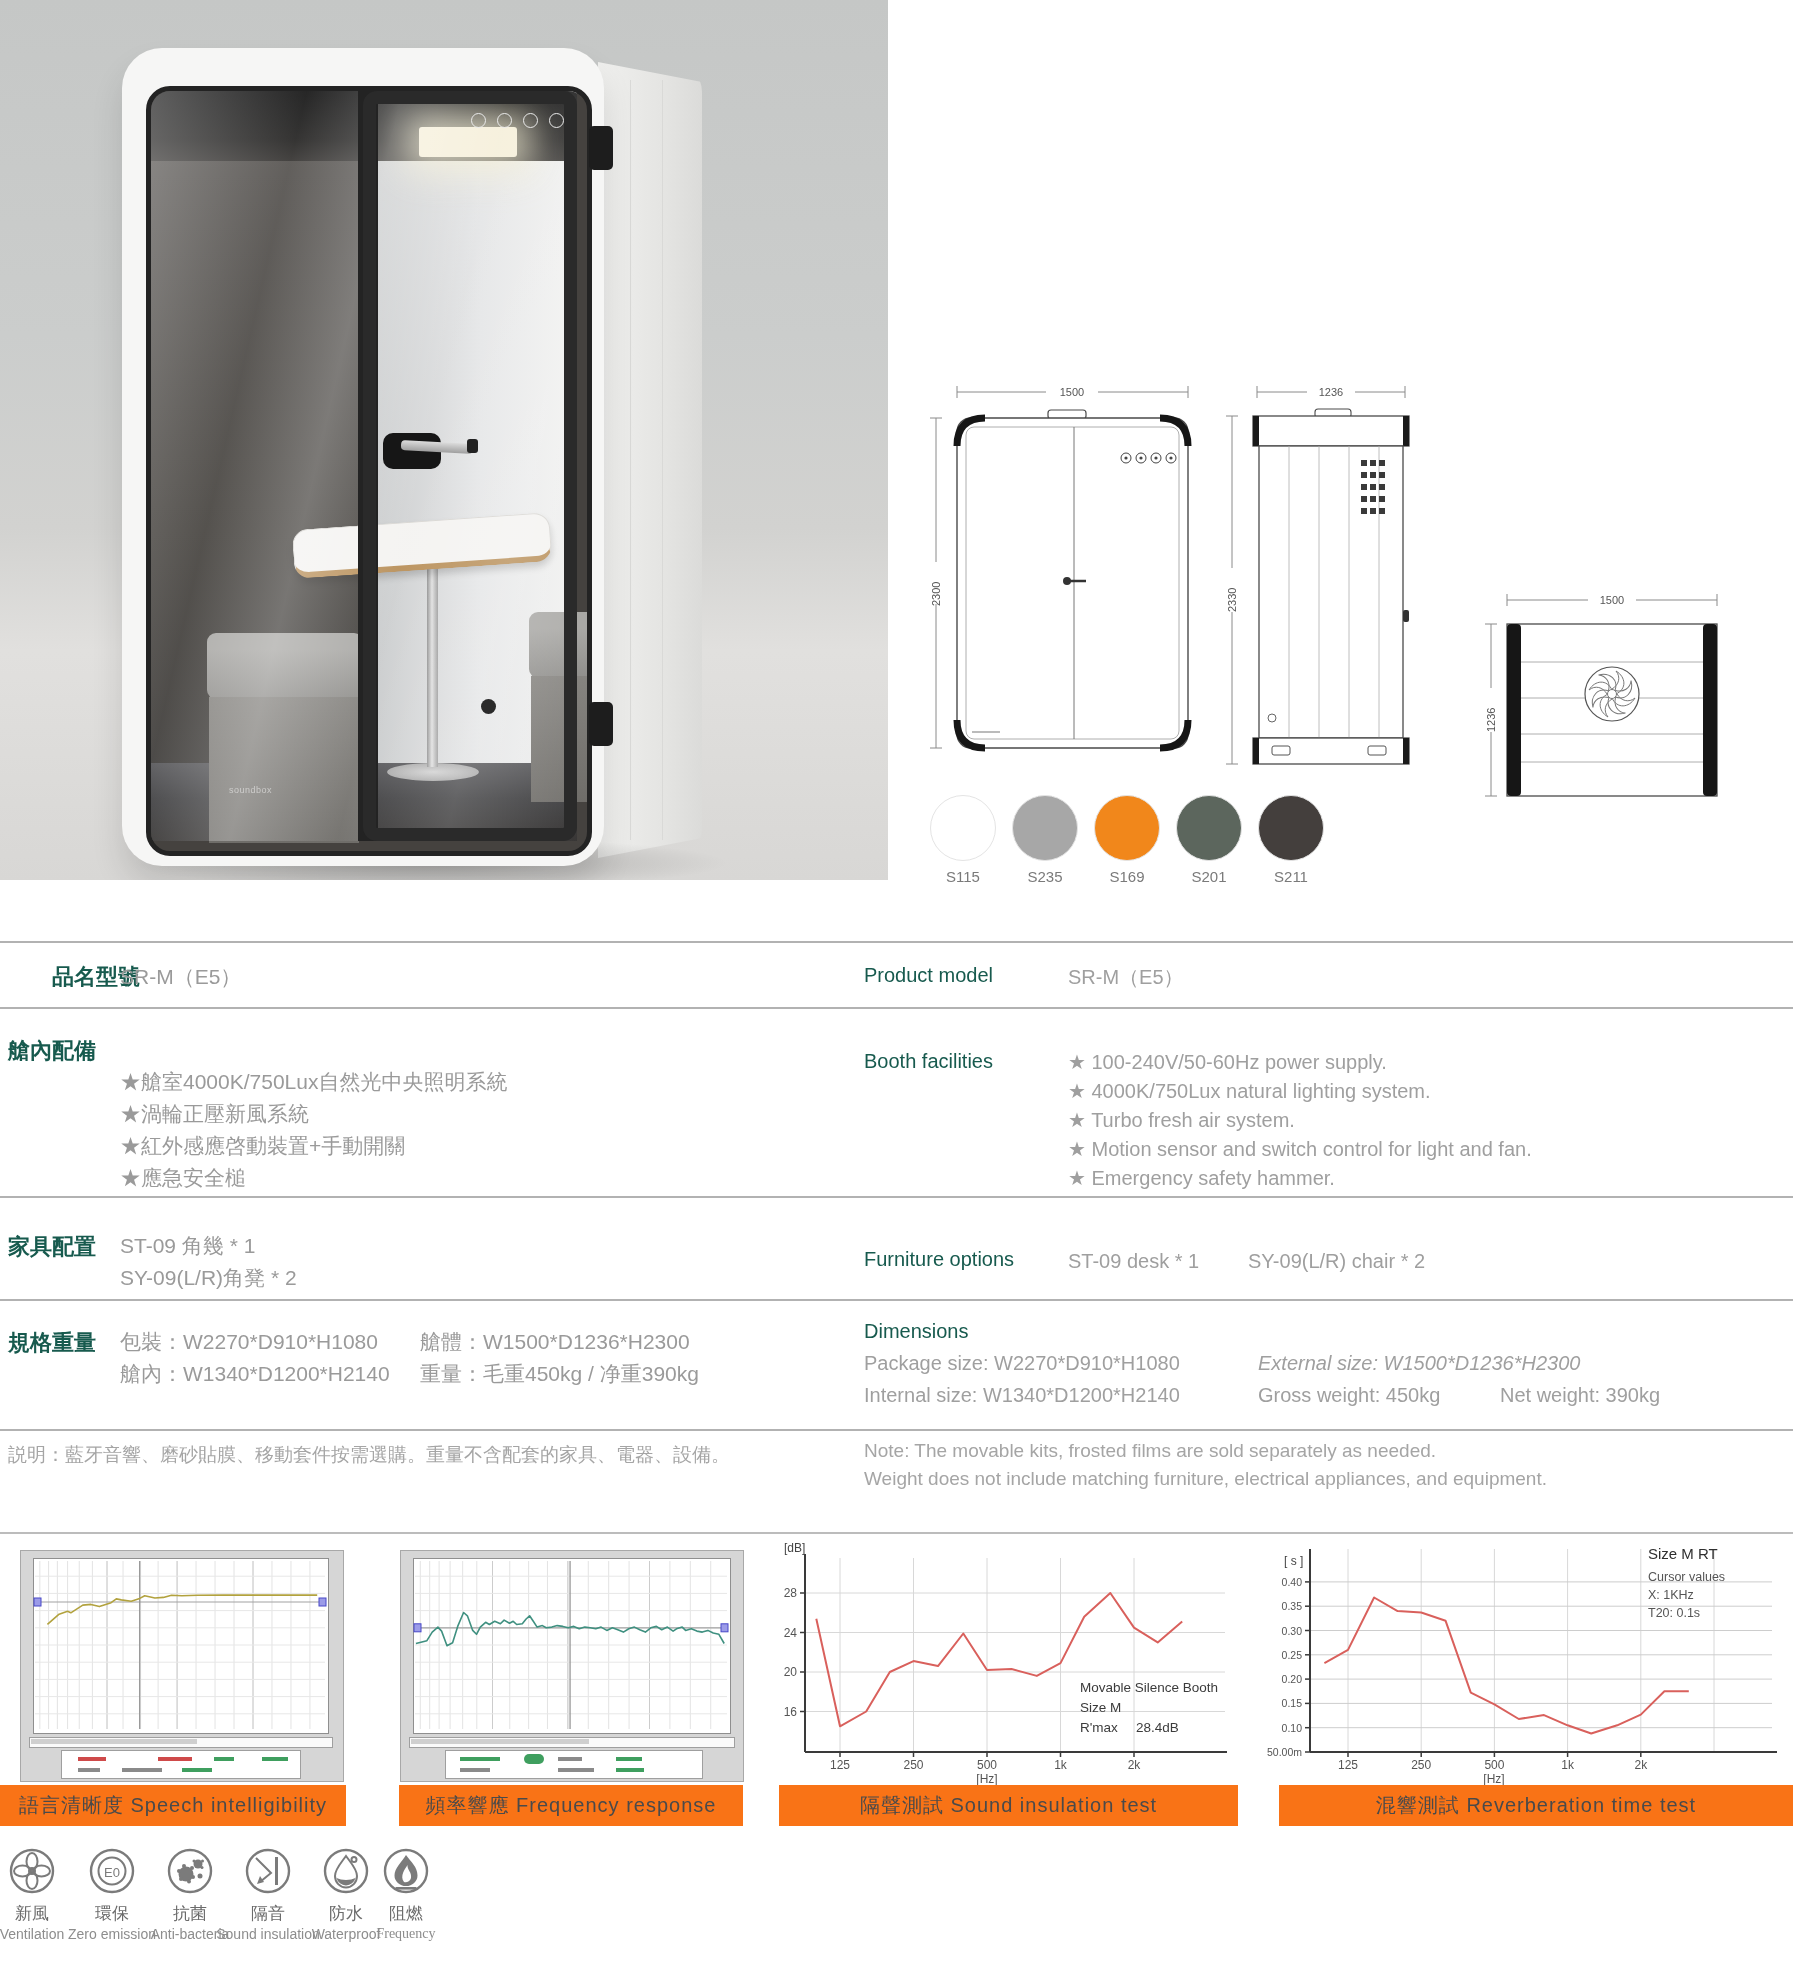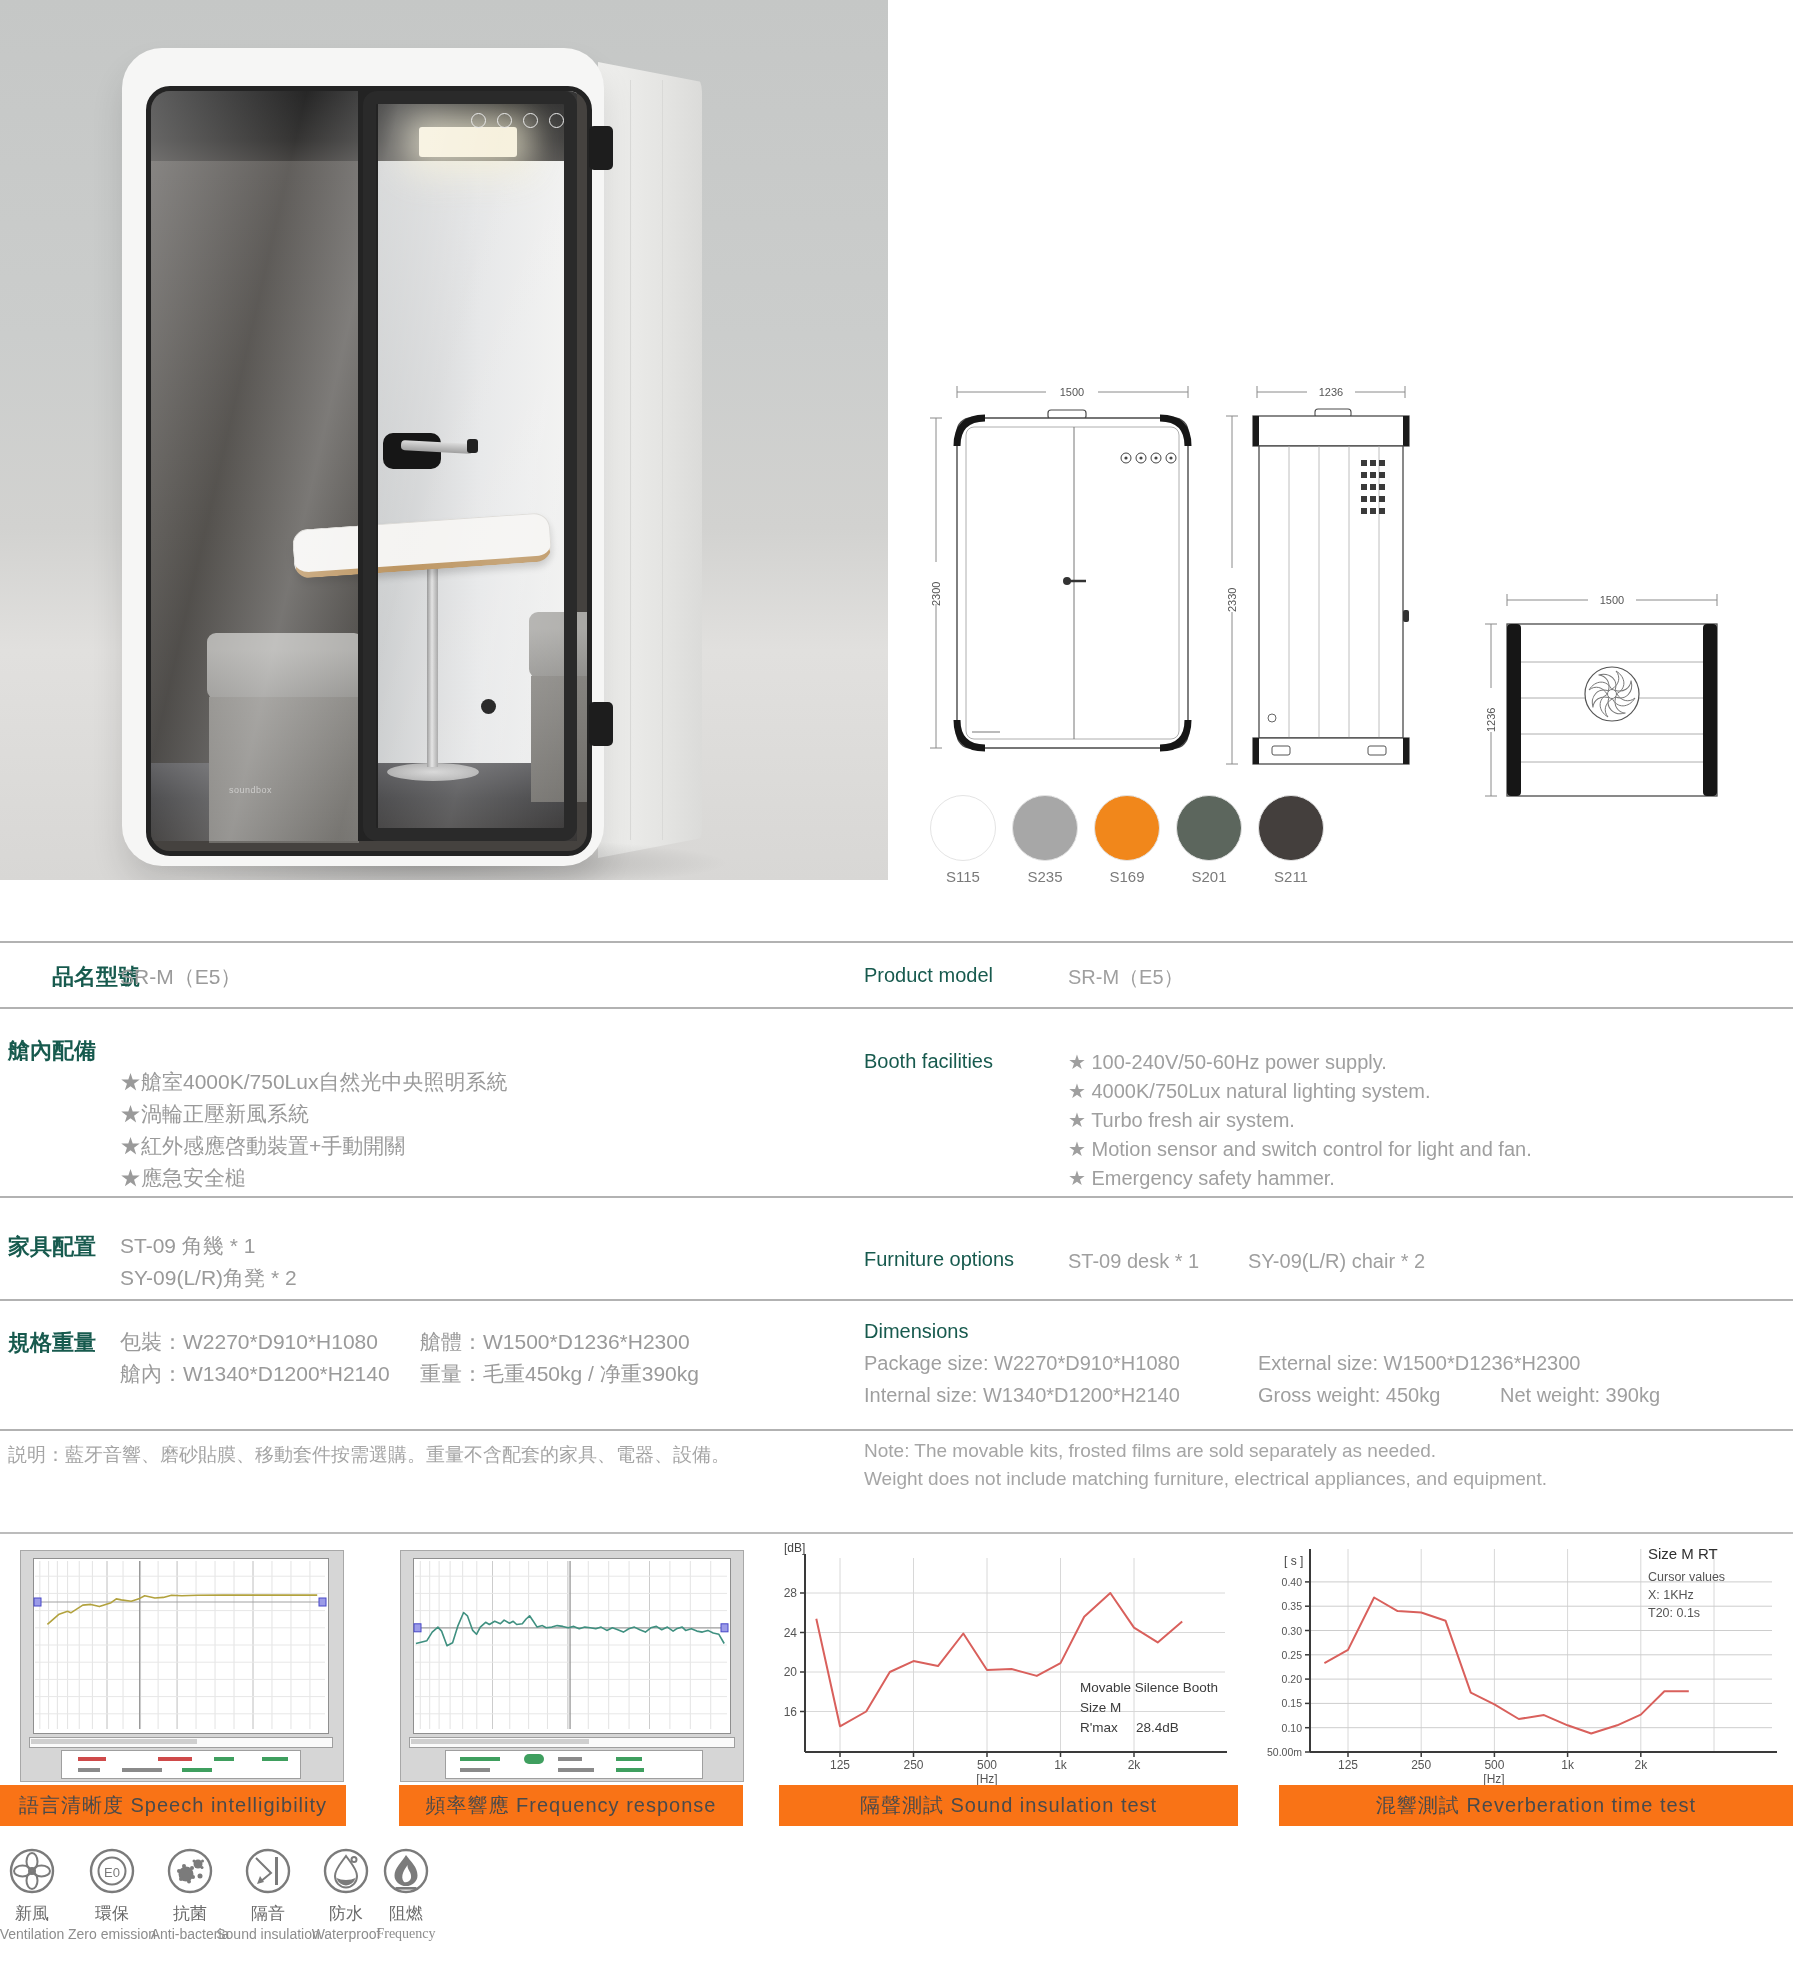--- a/index.html
+++ b/index.html
@@ -306,21 +306,21 @@
   <div class="abs enval" style="left:1248px;top:1250px;">SY-09(L/R) chair * 2</div>
 
   <div class="abs rule" style="top:1299px;"></div>
   <div class="abs cnlabel" style="left:8px;top:1328px;">規格重量</div>
   <div class="abs val" style="left:120px;top:1328px;">包裝：W2270*D910*H1080</div>
   <div class="abs val" style="left:420px;top:1328px;">艙體：W1500*D1236*H2300</div>
   <div class="abs val" style="left:120px;top:1360px;">艙內：W1340*D1200*H2140</div>
   <div class="abs val" style="left:420px;top:1360px;">重量：毛重450kg / 净重390kg</div>
   <div class="abs enlabel" style="left:864px;top:1320px;">Dimensions</div>
   <div class="abs enval" style="left:864px;top:1352px;">Package size: W2270*D910*H1080</div>
-  <div class="abs enval" style="left:1258px;top:1352px;">External size: W1500*D1236*H2300</div>
+  <div class="abs enval" style="left:1258px;top:1352px;font-style:italic;">External size: W1500*D1236*H2300</div>
   <div class="abs enval" style="left:864px;top:1384px;">Internal size: W1340*D1200*H2140</div>
   <div class="abs enval" style="left:1258px;top:1384px;">Gross weight: 450kg</div>
   <div class="abs enval" style="left:1500px;top:1384px;">Net weight: 390kg</div>
 
   <div class="abs rule" style="top:1429px;"></div>
   <div class="abs note" style="left:8px;top:1442px;">説明：藍牙音響、磨砂貼膜、移動套件按需選購。重量不含配套的家具、電器、設備。</div>
   <div class="abs note" style="left:864px;top:1440px;">Note:  The movable kits, frosted films are sold separately as needed.</div>
   <div class="abs note" style="left:864px;top:1468px;">Weight does not include matching furniture, electrical appliances, and equipment.</div>
   <div class="abs rule" style="top:1532px;background:#bcbcbc;"></div>
 

